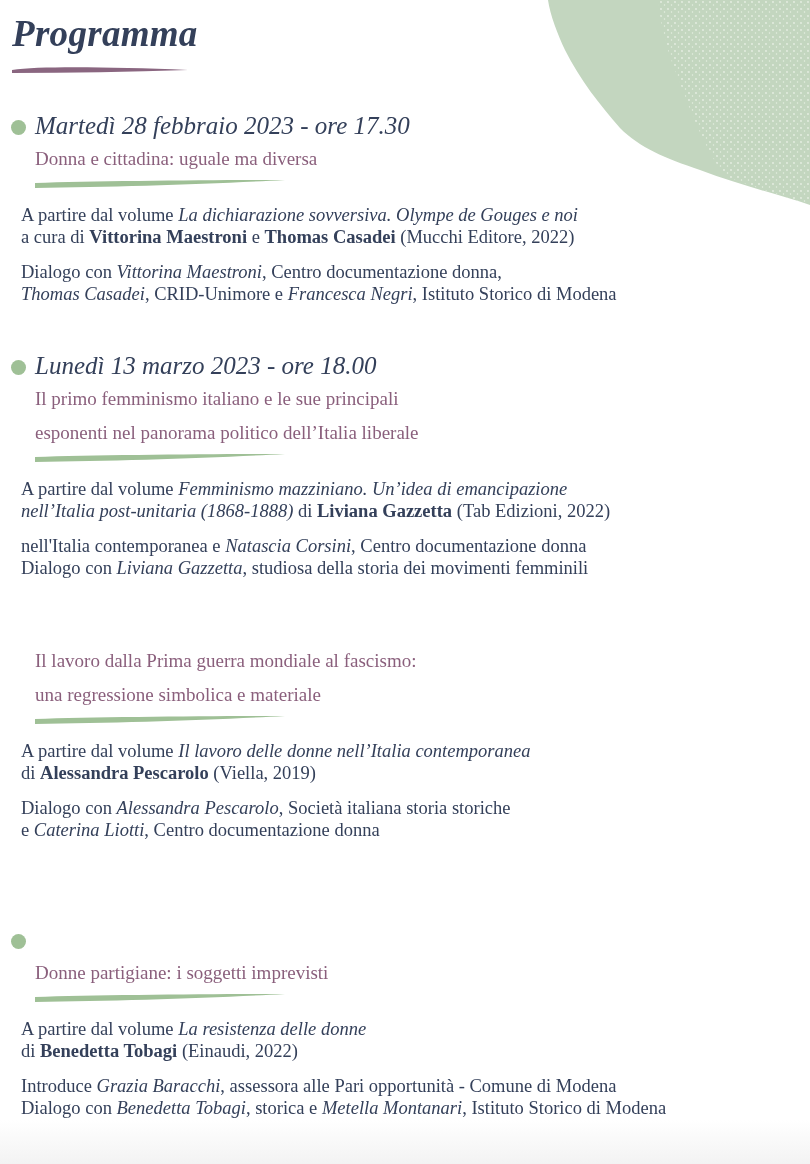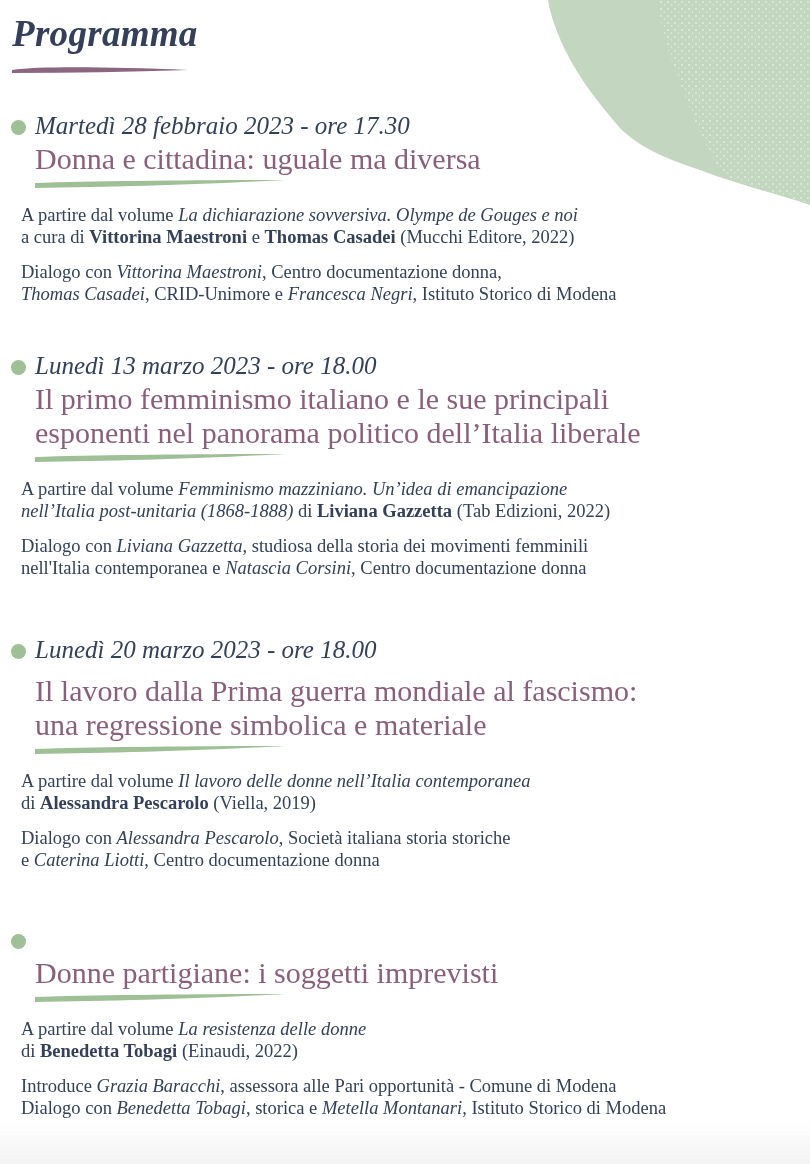--- a/index.html
+++ b/index.html
@@ -20,21 +20,21 @@
   .date-row { position:relative; height:30px; }
   .bullet {
     position:absolute; left:11px; top:8px; width:15px; height:15px; border-radius:50%;
     background:#9fc096;
   }
   .date {
     position:absolute; left:35px; top:0; font-style:italic; font-size:25px; color:#34405a;
     white-space:nowrap;
   }
   .title {
-    margin-left:35px; font-size:30px; line-height:34px; color:#8a5f7c; white-space:nowrap;
+    margin-left:35px; font-size:19px; line-height:34px; color:#8a5f7c; white-space:nowrap;
     font-family:"Liberation Serif", "DejaVu Serif", serif;
   }
   .stroke { display:block; margin-left:34px; width:252px; height:12px; margin-top:2px; }
   .para {
     margin-left:21px; font-size:18.5px; line-height:22px; color:#34405a; white-space:nowrap;
   }
   .para i { font-style:italic; }
   .para b { font-weight:bold; }
   .gap { height:13px; }
 </style>
@@ -88,30 +88,26 @@
   <svg class="stroke" viewBox="0 0 252 12">
       <path d="M1,5 C60,3 180,2 251,2 C180,6 80,9 1,10 Z" fill="#9fc096"></path>
     </svg>
   <div style="height:14px"></div>
   <div class="para">
     <div><span>A partire dal volume </span><i>Femminismo mazziniano. Un’idea di emancipazione</i></div>
     <div><i>nell’Italia post-unitaria (1868-1888)</i><span> di </span><b>Liviana Gazzetta</b><span> (Tab Edizioni, 2022)</span></div>
   </div>
   <div class="gap"></div>
   <div class="para">
+    <div><span>nell'Italia contemporanea e </span><i>Natascia Corsini</i><span>, Centro documentazione donna</span></div>
     <div><span>Dialogo con </span><i>Liviana Gazzetta</i><span>, studiosa della storia dei movimenti femminili</span></div>
-    <div><span>nell'Italia contemporanea e </span><i>Natascia Corsini</i><span>, Centro documentazione donna</span></div>
   </div>
 </div>
 
 <div class="event" style="top:636px;">
-  <div class="date-row">
-    <span class="bullet"></span>
-    <span class="date">Lunedì 20 marzo 2023 - ore 18.00</span>
-  </div>
   <div style="height:8px"></div>
   <div class="title">Il lavoro dalla Prima guerra mondiale al fascismo:</div>
   <div class="title">una regressione simbolica e materiale</div>
   <svg class="stroke" viewBox="0 0 252 12">
       <path d="M1,5 C60,3 180,2 251,2 C180,6 80,9 1,10 Z" fill="#9fc096"></path>
     </svg>
   <div style="height:14px"></div>
   <div class="para">
     <div><span>A partire dal volume </span><i>Il lavoro delle donne nell’Italia contemporanea</i></div>
     <div><span>di </span><b>Alessandra Pescarolo</b><span> (Viella, 2019)</span></div>

